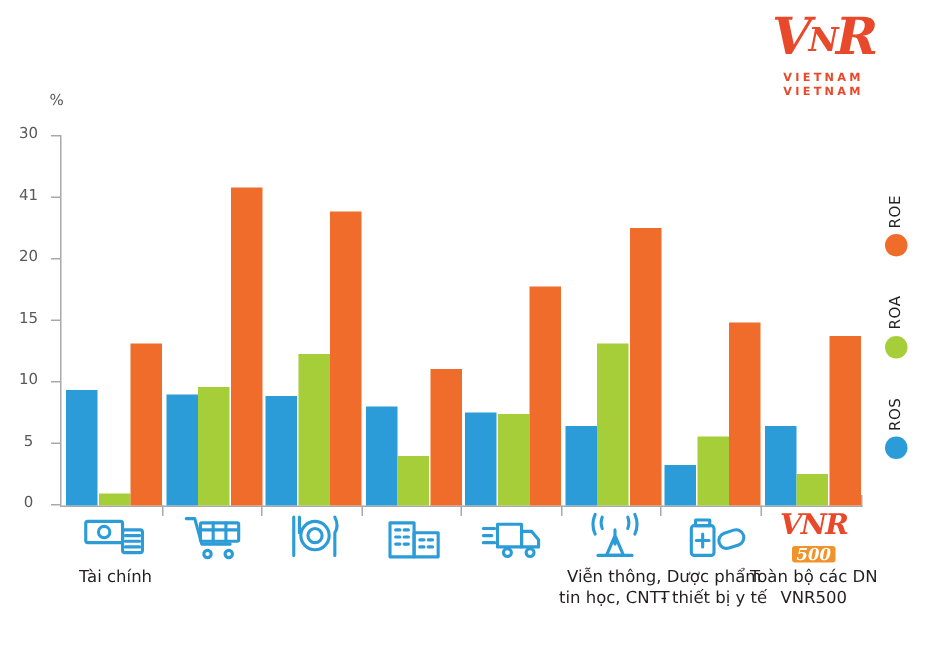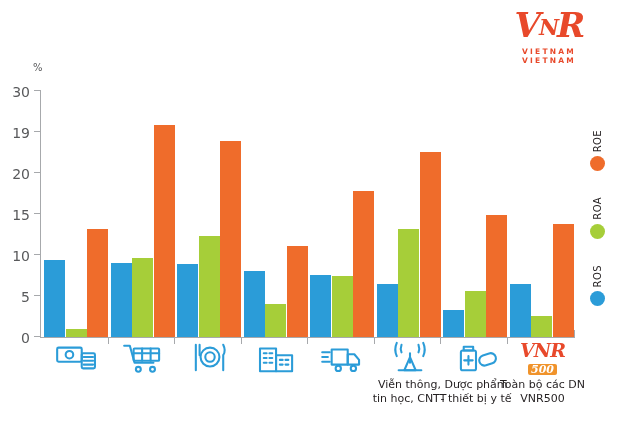--- a/index.html
+++ b/index.html
@@ -58,22 +58,22 @@
   #y-axis-unit {
     position: absolute;
     left: 33px;
     top: 62px;
     font-size: 10px;
     color: #58595b;
   }
   .y-tick-label {
     position: absolute;
     width: 22px;
-    text-align: right;
-    font-size: 14px;
+    text-align: center;
+    font-size: 10px;
     color: #58595b;
     left: 8px;
   }
   .y-tick-mark {
     position: absolute;
     left: 34px;
     width: 6px;
     height: 1px;
     background: #a7a9ac;
   }
@@ -193,21 +193,21 @@
 <div id="chart-area">
 
   <div id="y-axis-unit">%</div>
 
   <div id="y-axis-line"></div>
   <div id="x-axis-line"></div>
   <div id="x-axis-end-cap"></div>
 
   <div class="y-tick-label" style="top:84px">30</div>
   <div class="y-tick-mark" style="top:90px"></div>
-  <div class="y-tick-label" style="top:125px">19</div>
+  <div class="y-tick-label" style="top:125px">41</div>
   <div class="y-tick-mark" style="top:131px"></div>
   <div class="y-tick-label" style="top:166px">20</div>
   <div class="y-tick-mark" style="top:172px"></div>
   <div class="y-tick-label" style="top:207px">15</div>
   <div class="y-tick-mark" style="top:213px"></div>
   <div class="y-tick-label" style="top:248px">10</div>
   <div class="y-tick-mark" style="top:254px"></div>
   <div class="y-tick-label" style="top:289px">5</div>
   <div class="y-tick-mark" style="top:295px"></div>
   <div class="y-tick-label" style="top:330px">0</div>
@@ -269,20 +269,21 @@
   <div id="categories">
       <div class="category" style="left: 29px;">
         <div class="cat-icon">
           <svg width="46" height="34" viewBox="0 0 48 36" fill="none" stroke="#2b9cd8" stroke-width="2.2" stroke-linecap="round" stroke-linejoin="round">
             <rect x="3" y="7" width="26" height="15" rx="1.5"></rect>
             <circle cx="16" cy="14.5" r="4"></circle>
             <rect x="29" y="13" width="14" height="16" rx="1.5"></rect>
             <path d="M31 17h10M31 21h10M31 25h10"></path>
           </svg>
         </div>
+        <div class="cat-label">Tài chính</div>
       </div>
       <div class="category" style="left: 95.5px;">
         <div class="cat-icon">
           <svg width="46" height="34" viewBox="0 0 48 36" fill="none" stroke="#2b9cd8" stroke-width="2.2" stroke-linecap="round" stroke-linejoin="round">
             <path d="M3 5h6l5 18h20"></path>
             <rect x="13" y="8" width="27" height="13" rx="1"></rect>
             <path d="M13 13h27M22 8v13M31 8v13"></path>
             <circle cx="18" cy="30" r="2.6"></circle>
             <circle cx="33" cy="30" r="2.6"></circle>
           </svg>

